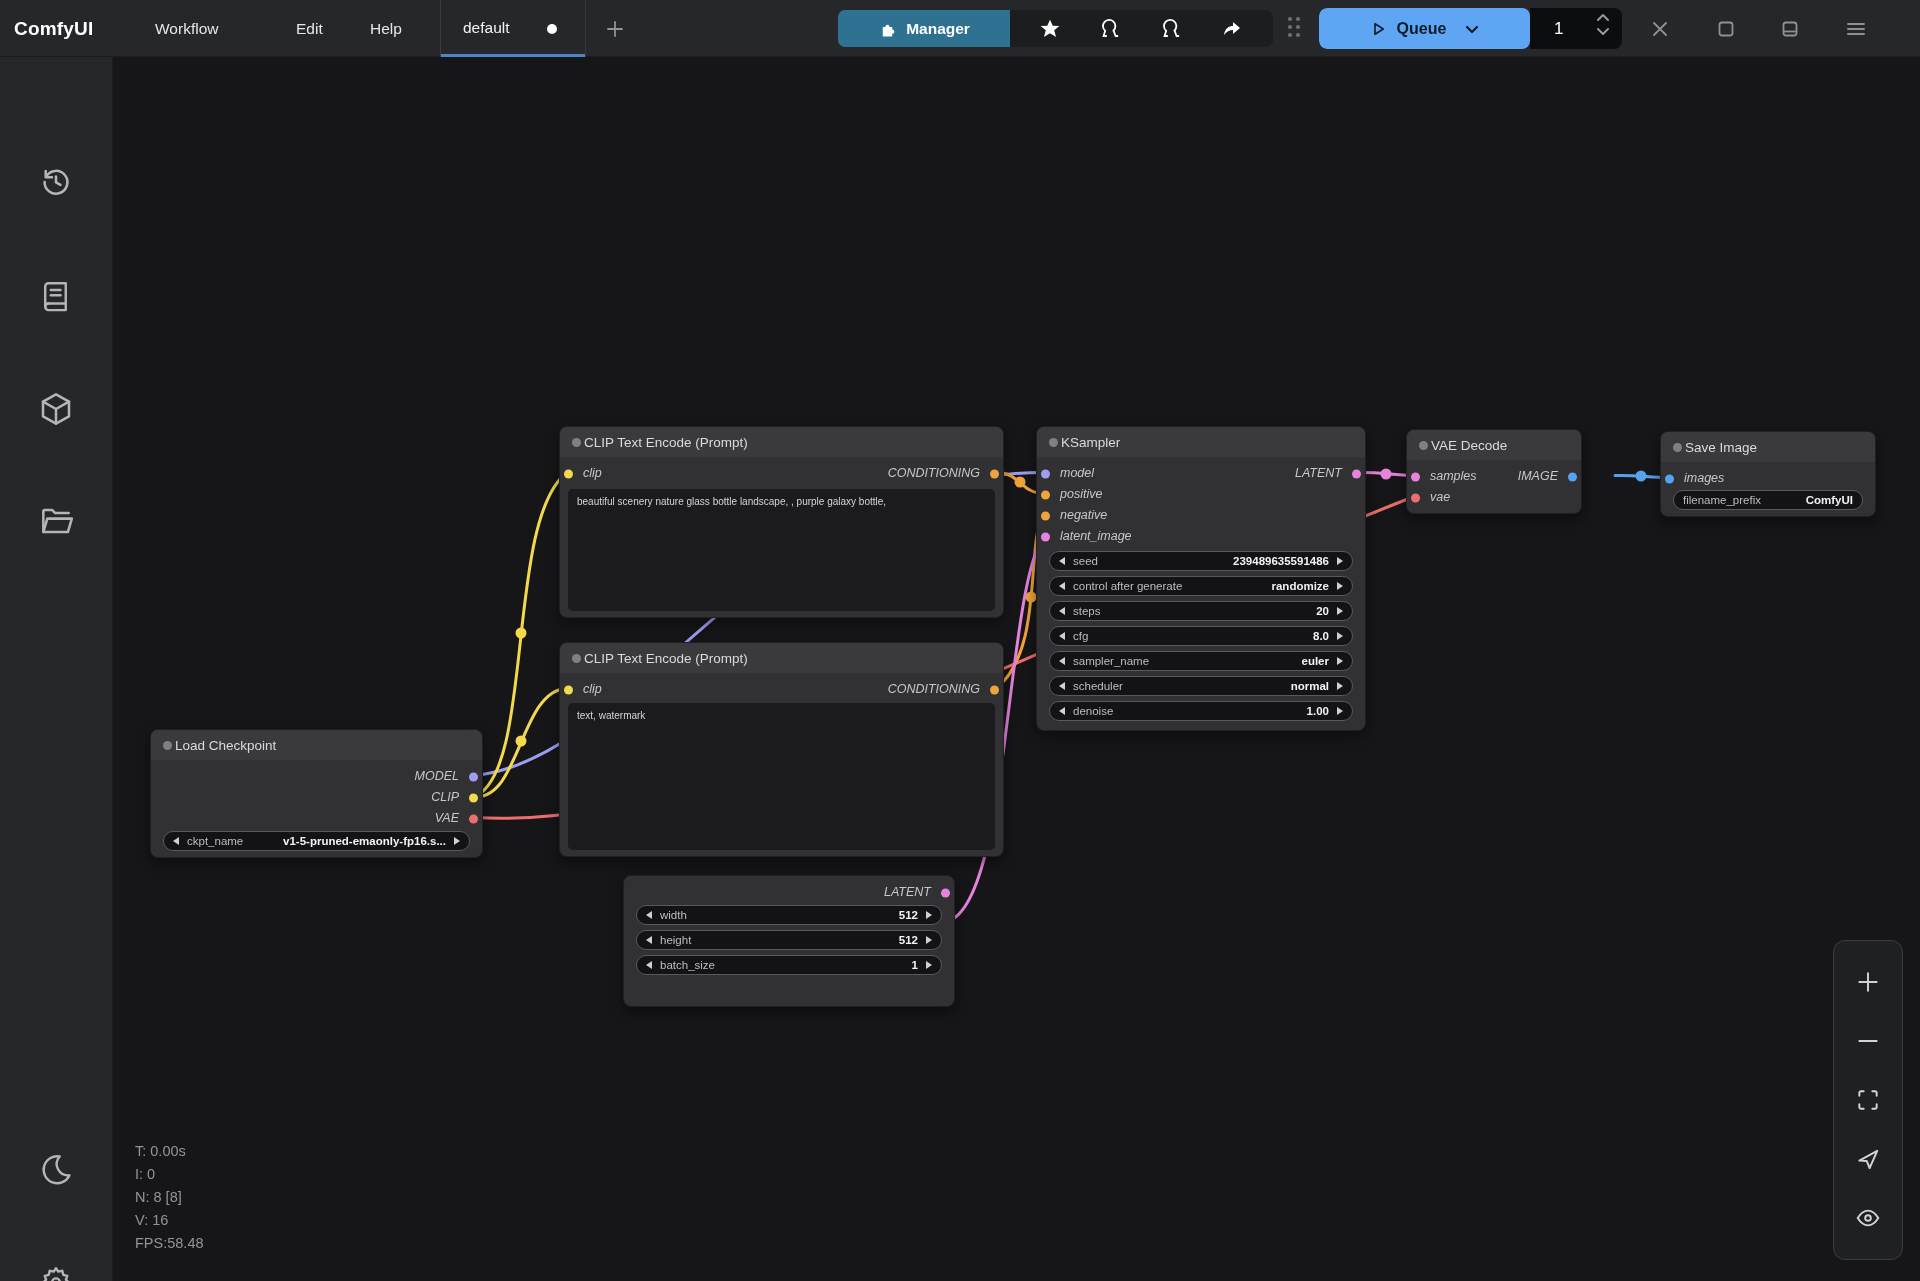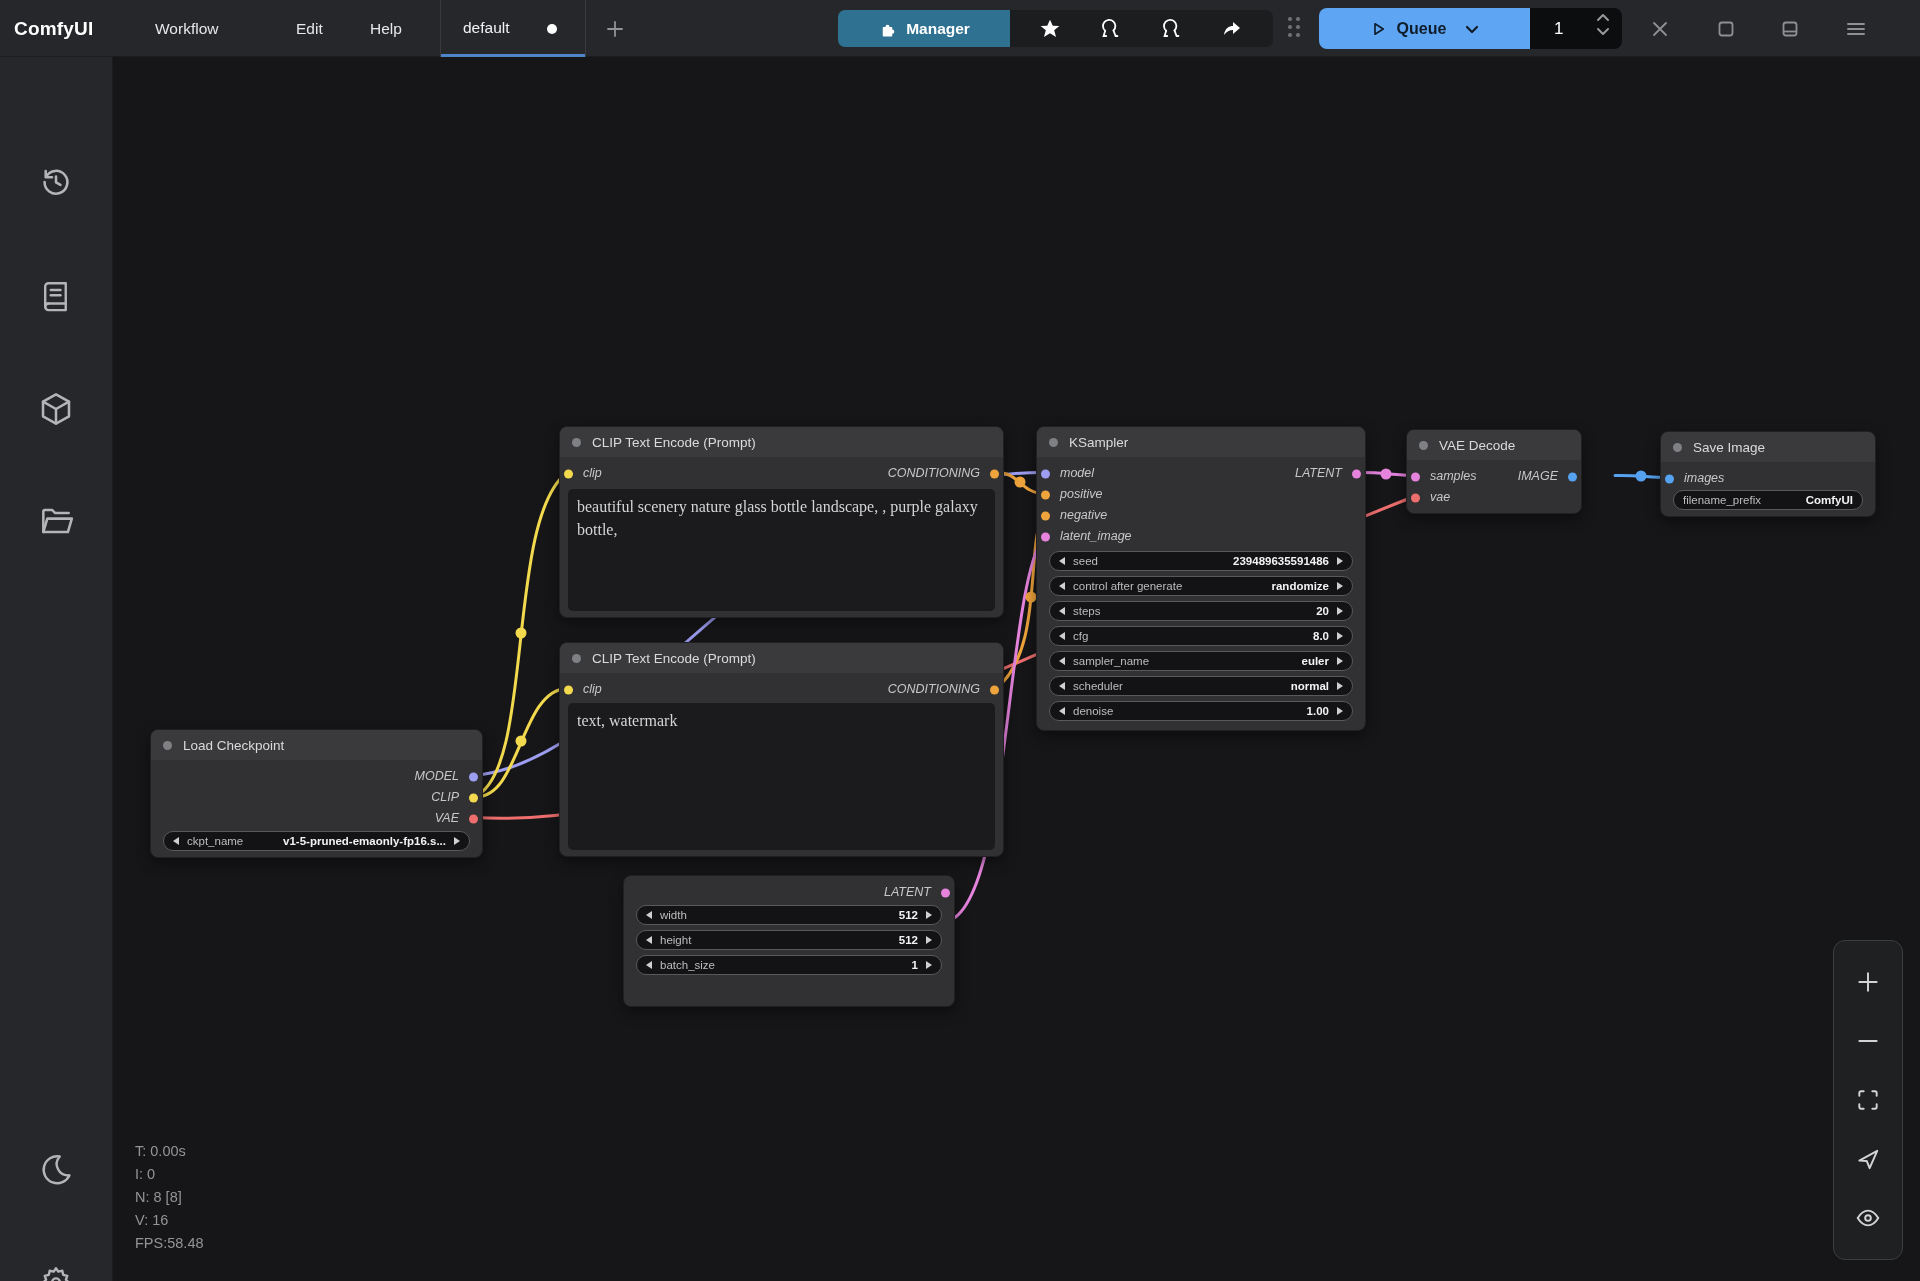--- a/index.html
+++ b/index.html
@@ -17,56 +17,56 @@
   .unsaved-dot { position:absolute; right:28px; top:24px; width:10px; height:10px; border-radius:50%; background:#ffffff; }
   .newtab-btn { position:absolute; left:600px; top:14px; width:30px; height:30px; display:flex; align-items:center; justify-content:center; }
 
   .mgr-group { position:absolute; left:838px; top:10px; height:37px; display:flex; }
   .mgr-btn { width:172px; height:37px; background:#2f7191; border-radius:7px 0 0 7px; display:flex; align-items:center; justify-content:center; gap:9px; color:#ffffff; font-size:15.5px; font-weight:600; }
   .mgr-strip { width:263px; height:37px; background:#1c1d1f; border-radius:0 7px 7px 0; display:flex; align-items:center; justify-content:space-around; padding:0 10px; }
   .drag-dots { position:absolute; left:1288px; top:17px; width:14px; height:22px; display:grid; grid-template-columns:repeat(2,4px); grid-template-rows:repeat(3,4px); gap:4px; }
   .drag-dots i { width:3.5px; height:3.5px; border-radius:50%; background:#6d6e70; }
 
   .queue-group { position:absolute; left:1319px; top:8px; height:41px; display:flex; border-radius:8px; overflow:hidden; }
-  .queue-btn { width:211px; height:41px; display:flex; align-items:center; justify-content:center; gap:10px; font-size:16px; font-weight:600; color:#0f1d2b; }
+  .queue-btn { width:211px; height:41px; display:flex; align-items:center; justify-content:center; gap:10px; font-size:16px; font-weight:600; color:#0f1d2b;border-radius:8px; }
   .queue-count { width:92px; height:41px; background:#0c0d0f; position:relative; }
   .queue-count .count { position:absolute; left:24px; top:0; height:41px; line-height:41px; color:#ffffff; font-size:17px; }
   .stepper { position:absolute; right:12px; top:5px; display:flex; flex-direction:column; gap:5px; }
 
   .tb-icon-btn { position:absolute; top:16px; width:28px; height:26px; display:flex; align-items:center; justify-content:center; }
   #btn-close{left:1646px;} #btn-maximize{left:1712px;} #btn-panel{left:1776px;} #btn-menu{left:1842px;}
 
   
   #sidebar { position:absolute; left:0; top:57px; width:113px; height:1224px; background:#26272a; z-index:9; border-right:1px solid #1c1c1e; }
   .side-btn { position:absolute; left:32px; width:48px; height:48px; display:flex; align-items:center; justify-content:center; }
 
   
   #canvas { position:absolute; left:113px; top:57px; right:0; bottom:0; background:#161618; }
   #wires { position:absolute; left:0; top:0; width:1920px; height:1281px; z-index:1; pointer-events:none; }
 
   
   .node { position:absolute; z-index:2; background:#313134; border:1px solid #202022; border-radius:8px; box-shadow:0 5px 14px rgba(0,0,0,.45); }
-  .node-header { height:30px; display:flex; align-items:center; gap:11px; padding:0 12px; background:#3a3a3d; border-radius:7px 7px 0 0; }
+  .node-header { height:30px; display:flex; align-items:center; gap:3px; padding:0 12px; background:#3a3a3d; border-radius:7px 7px 0 0; }
   .collapse-dot { width:9px; height:9px; border-radius:50%; background:#7f8083; flex:0 0 auto; }
   .node-title { font-size:13.5px; color:#d9dadc; white-space:nowrap; }
   .node-body { padding-top:6px; }
   .port-row { position:relative; height:21px; }
   .pdot { position:absolute; width:9px; height:9px; border-radius:50%; top:50%; transform:translateY(-50%); }
   .pdot.in { left:4px; } .pdot.out { right:4px; }
   .plabel { position:absolute; top:0; height:21px; line-height:21px; font-size:12.5px; color:#c6c7c9; white-space:nowrap;font-style:italic; }
   .plabel.in { left:23px; } .plabel.out { right:23px; }
 
   .widget { display:flex; align-items:center; gap:8px; height:20px; margin:0 12px 5px 12px; background:#131315; border:1px solid #59595c; border-radius:10px; padding:0 9px; font-size:11.5px; }
   .w-label { color:#bcbdbf; white-space:nowrap; }
   .w-value { margin-left:auto; color:#f2f2f3; font-weight:600; white-space:nowrap; }
   .tri { width:0; height:0; border-top:4px solid transparent; border-bottom:4px solid transparent; flex:0 0 auto; }
   .tri-l { border-right:6px solid #cfd0d2; }
   .tri-r { border-left:6px solid #cfd0d2; }
 
-  .prompt-text { margin:0 8px; background:#1b1b1d; border-radius:5px; padding:6px 9px; font-family:Liberation Serif, serif; font-size:16px; line-height:1.45; color:#d4d5d6; white-space:pre-wrap; }
+  .prompt-text { margin:0 8px; background:#1b1b1d; border-radius:5px; padding:6px 9px; font-family:Liberation Sans, sans-serif; font-size:10px; line-height:1.45; color:#d4d5d6; white-space:pre-wrap; }
 
   
   .node.note { background:#262219; border:1.5px solid #8a7947; }
   .node.note .node-header { background:#5d5230; border-radius:6px 6px 0 0; height:28px; }
   .node.note .node-title { color:#ddd8c8; }
   .note-box { margin:6px 10px; height:76px; background:#1d1d1f; border-radius:4px; padding:7px 8px; font-size:10.5px; font-weight:700; color:#e8e8e8; }
   .note-bullet { color:#cfcfcf; font-weight:400; margin-right:4px; }
   .note-link { text-decoration:underline; color:#b7a4ea; }
   .note-hl { background:#a99b3f; color:#14120a; text-decoration:underline; }
 

